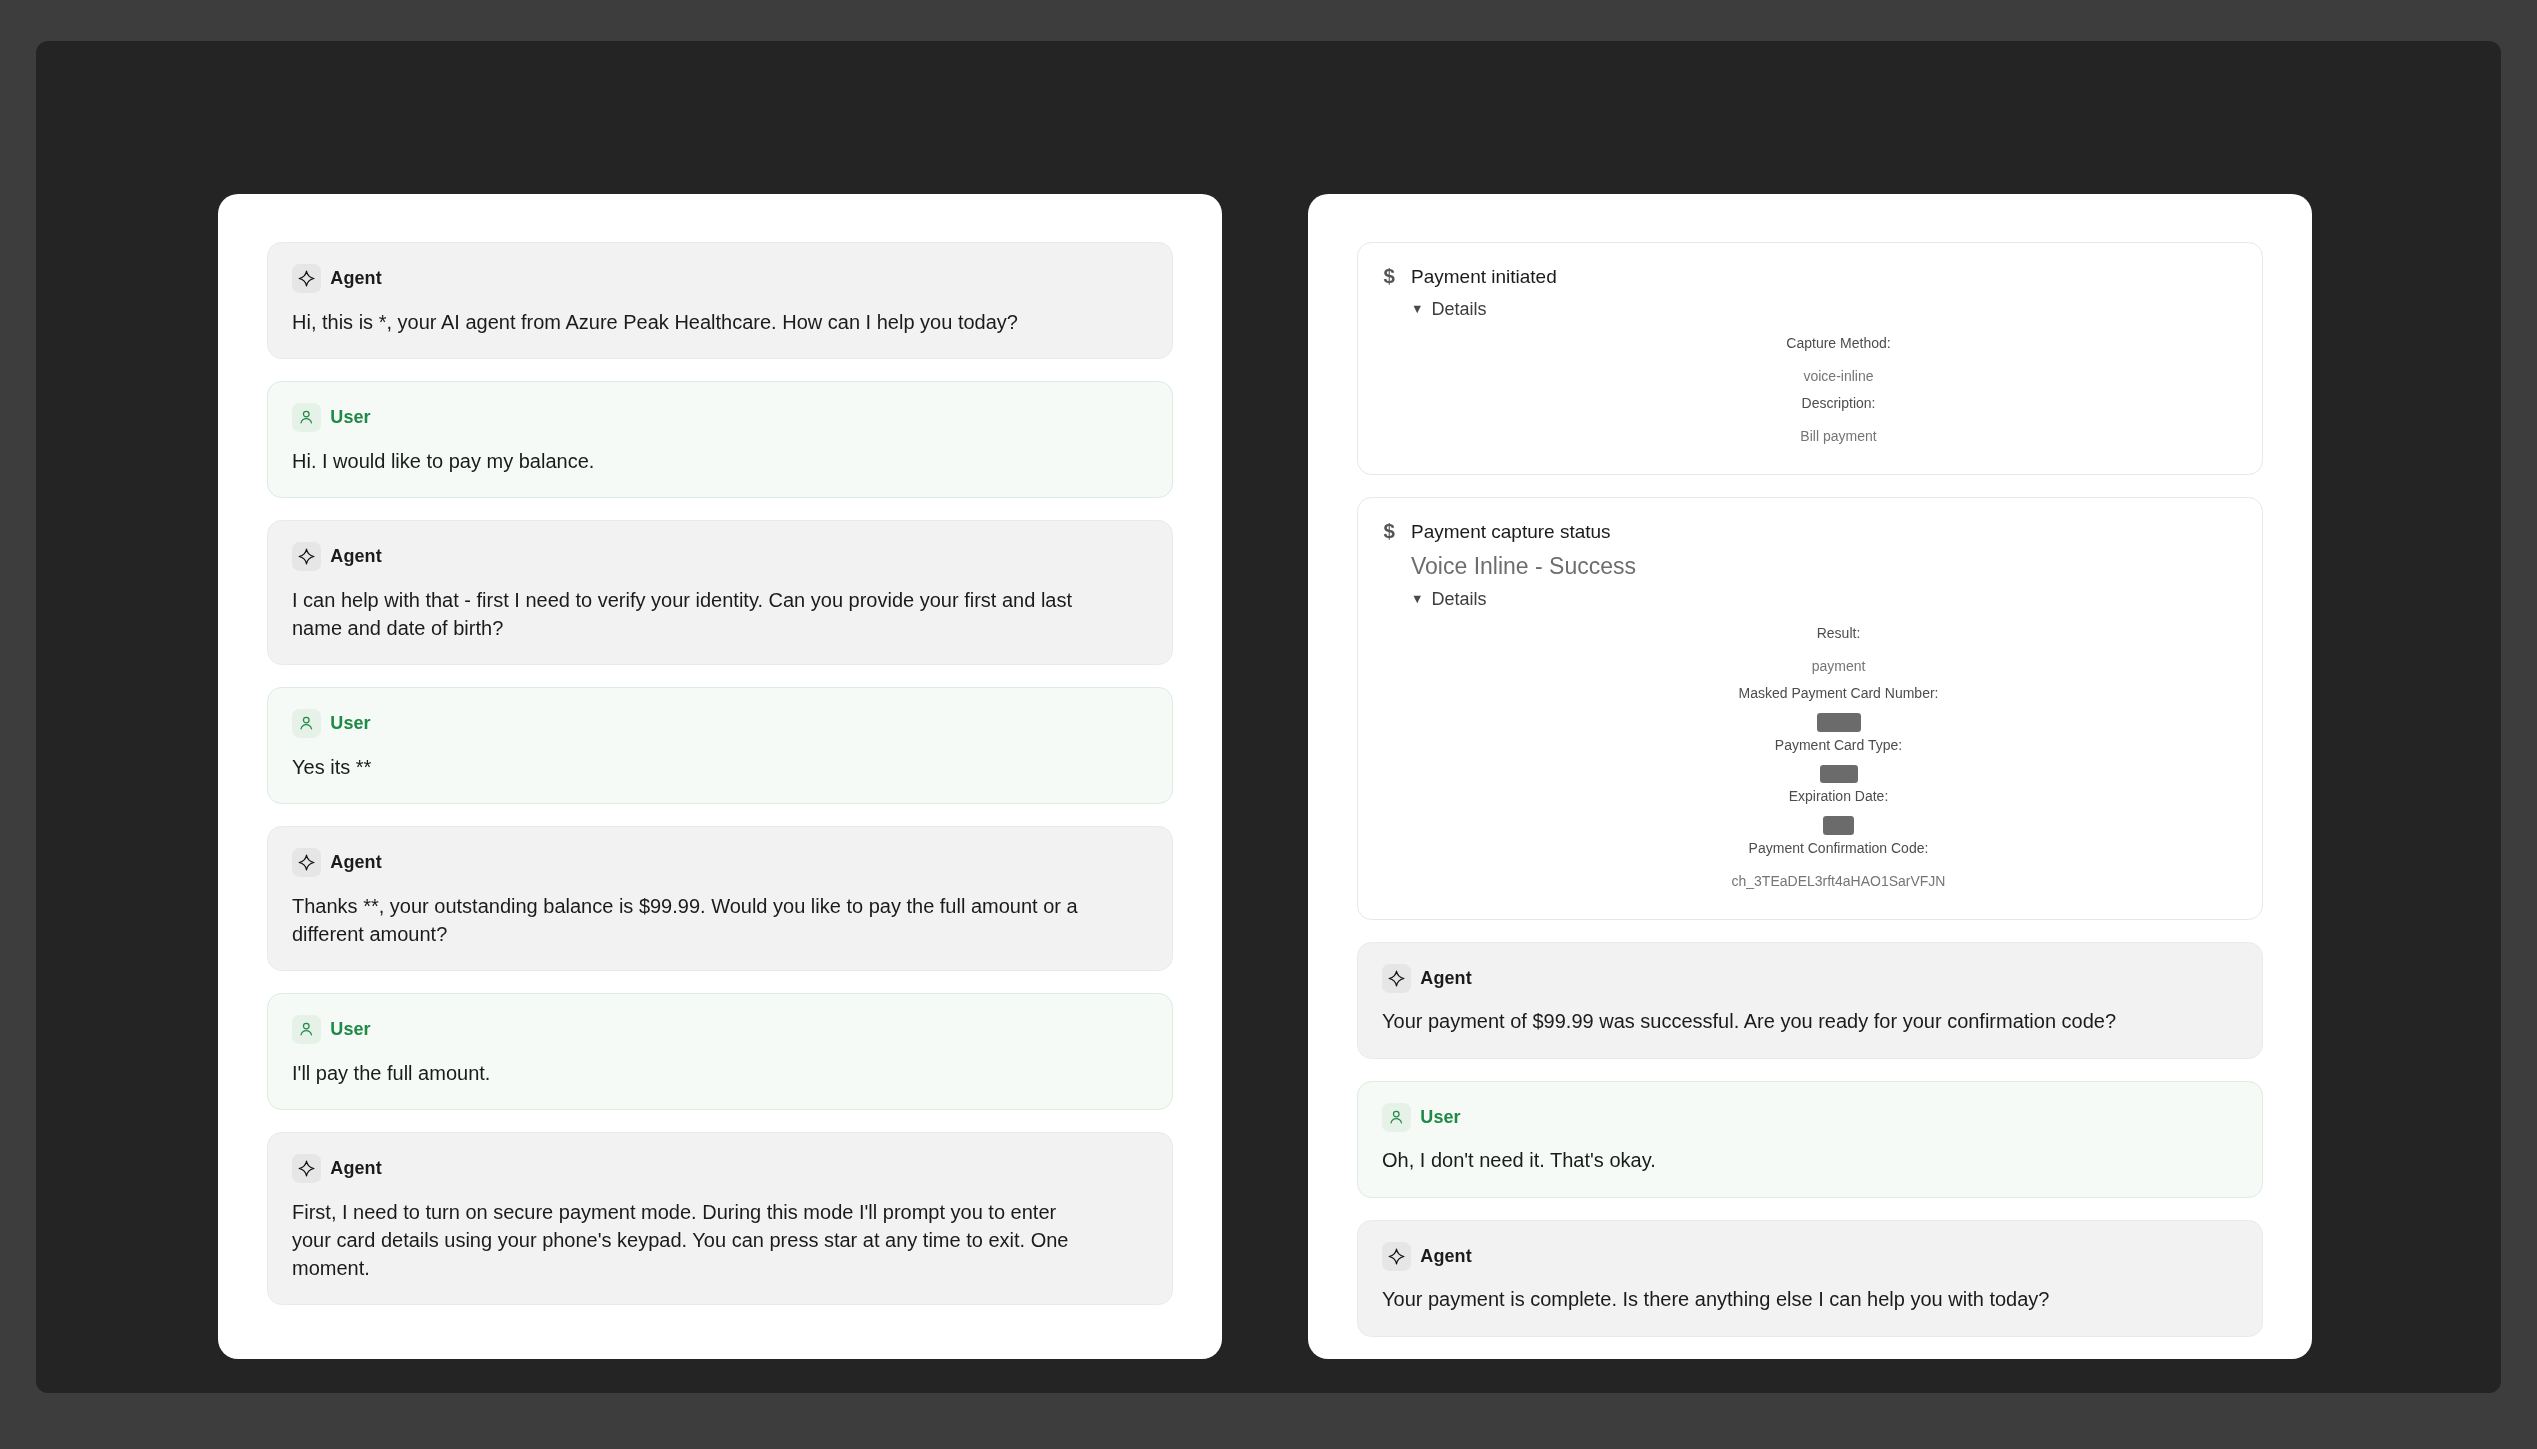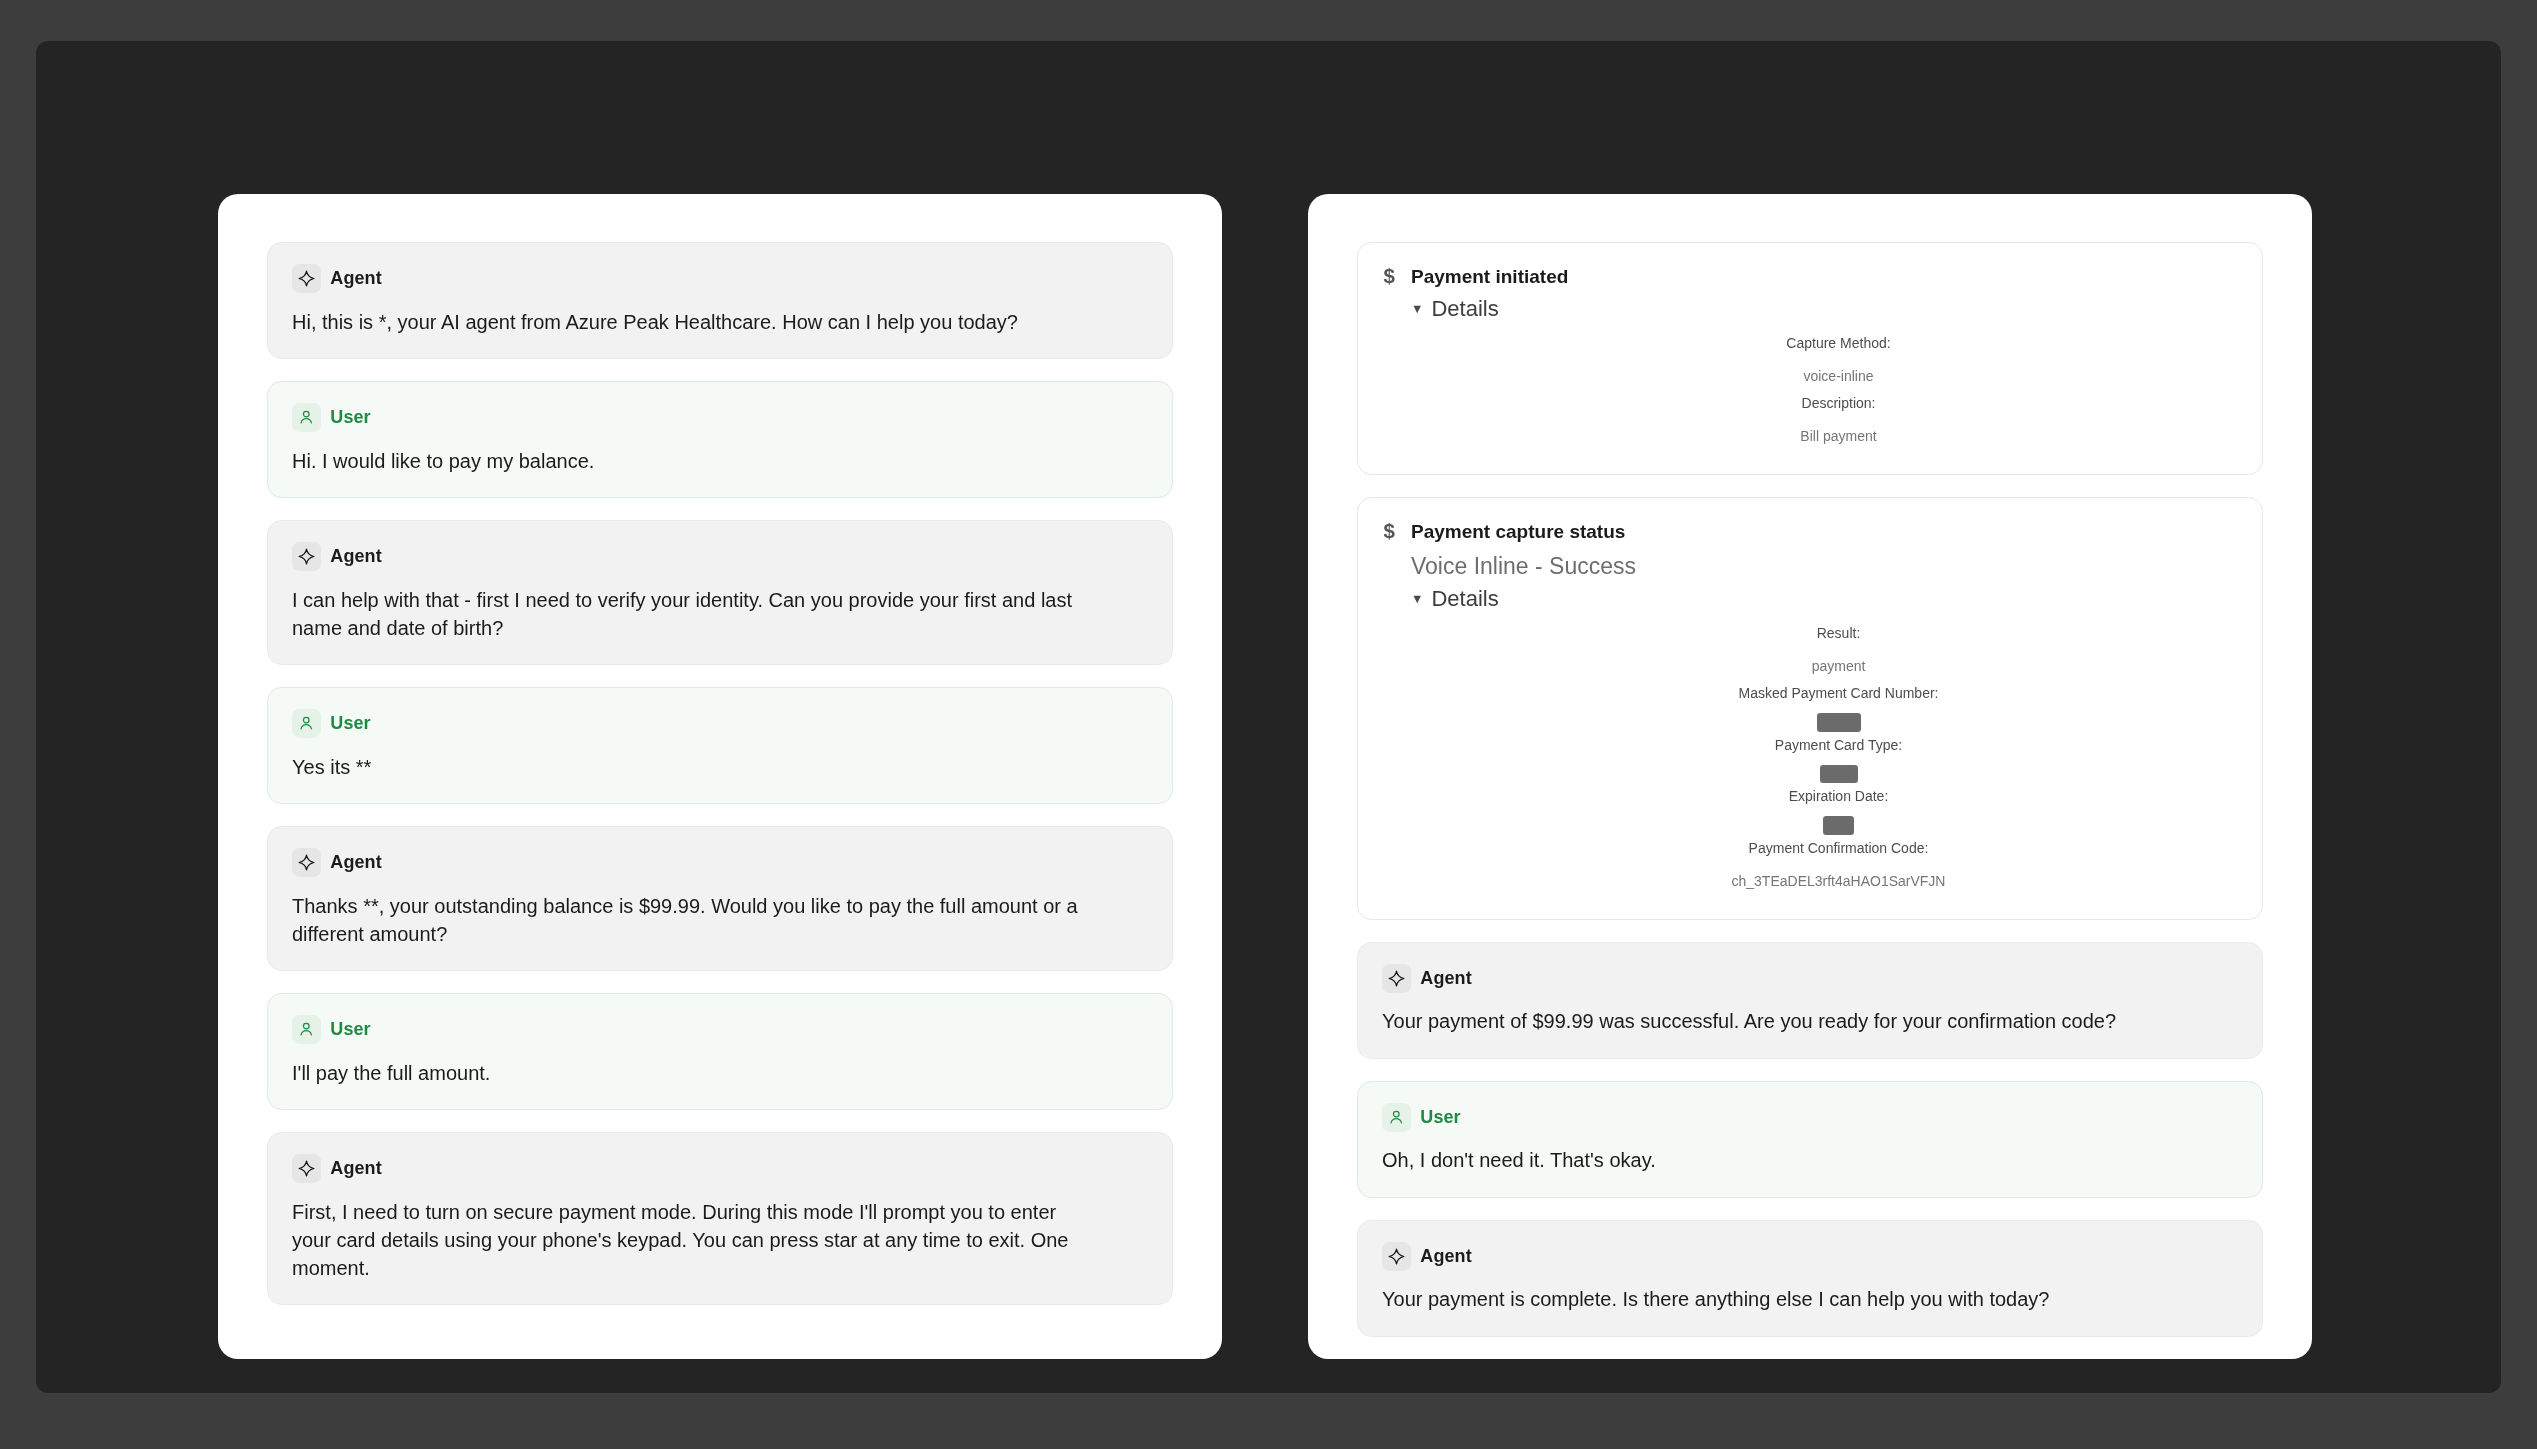--- a/index.html
+++ b/index.html
@@ -105,21 +105,21 @@
     font-weight: bold;
     color: #555555;
     line-height: 24px;
     width: 14.5px;
     text-align: center;
     flex: none;
   }
   .event-body { flex: 1 1 auto; }
   .event-title {
     font-size: 19px;
-    font-weight: bold;
+    font-weight: normal;
     color: #1b1b1b;
     line-height: 25px;
   }
   .event-subtitle {
     font-size: 23px;
     color: #6d6d6d;
     line-height: 26.4px;
     margin-top: 8.6px;
   }
   .details-toggle {
@@ -128,21 +128,21 @@
     gap: 8px;
     margin-top: 9.3px;
     cursor: pointer;
   }
   .caret {
     color: #4a4a4a;
     font-size: 12.6px;
     line-height: 12.6px;
   }
   .details-label {
-    font-size: 22px;
+    font-size: 18px;
     color: #3d3d3d;
     line-height: 22.5px;
   }
   .detail-rows { margin-top: 9.3px; padding-left: 28px; }
   .detail-row {
     font-size: 14px;
     line-height: 27px;
     color: #6d6d6d;
     display: flex;
     align-items: center;

